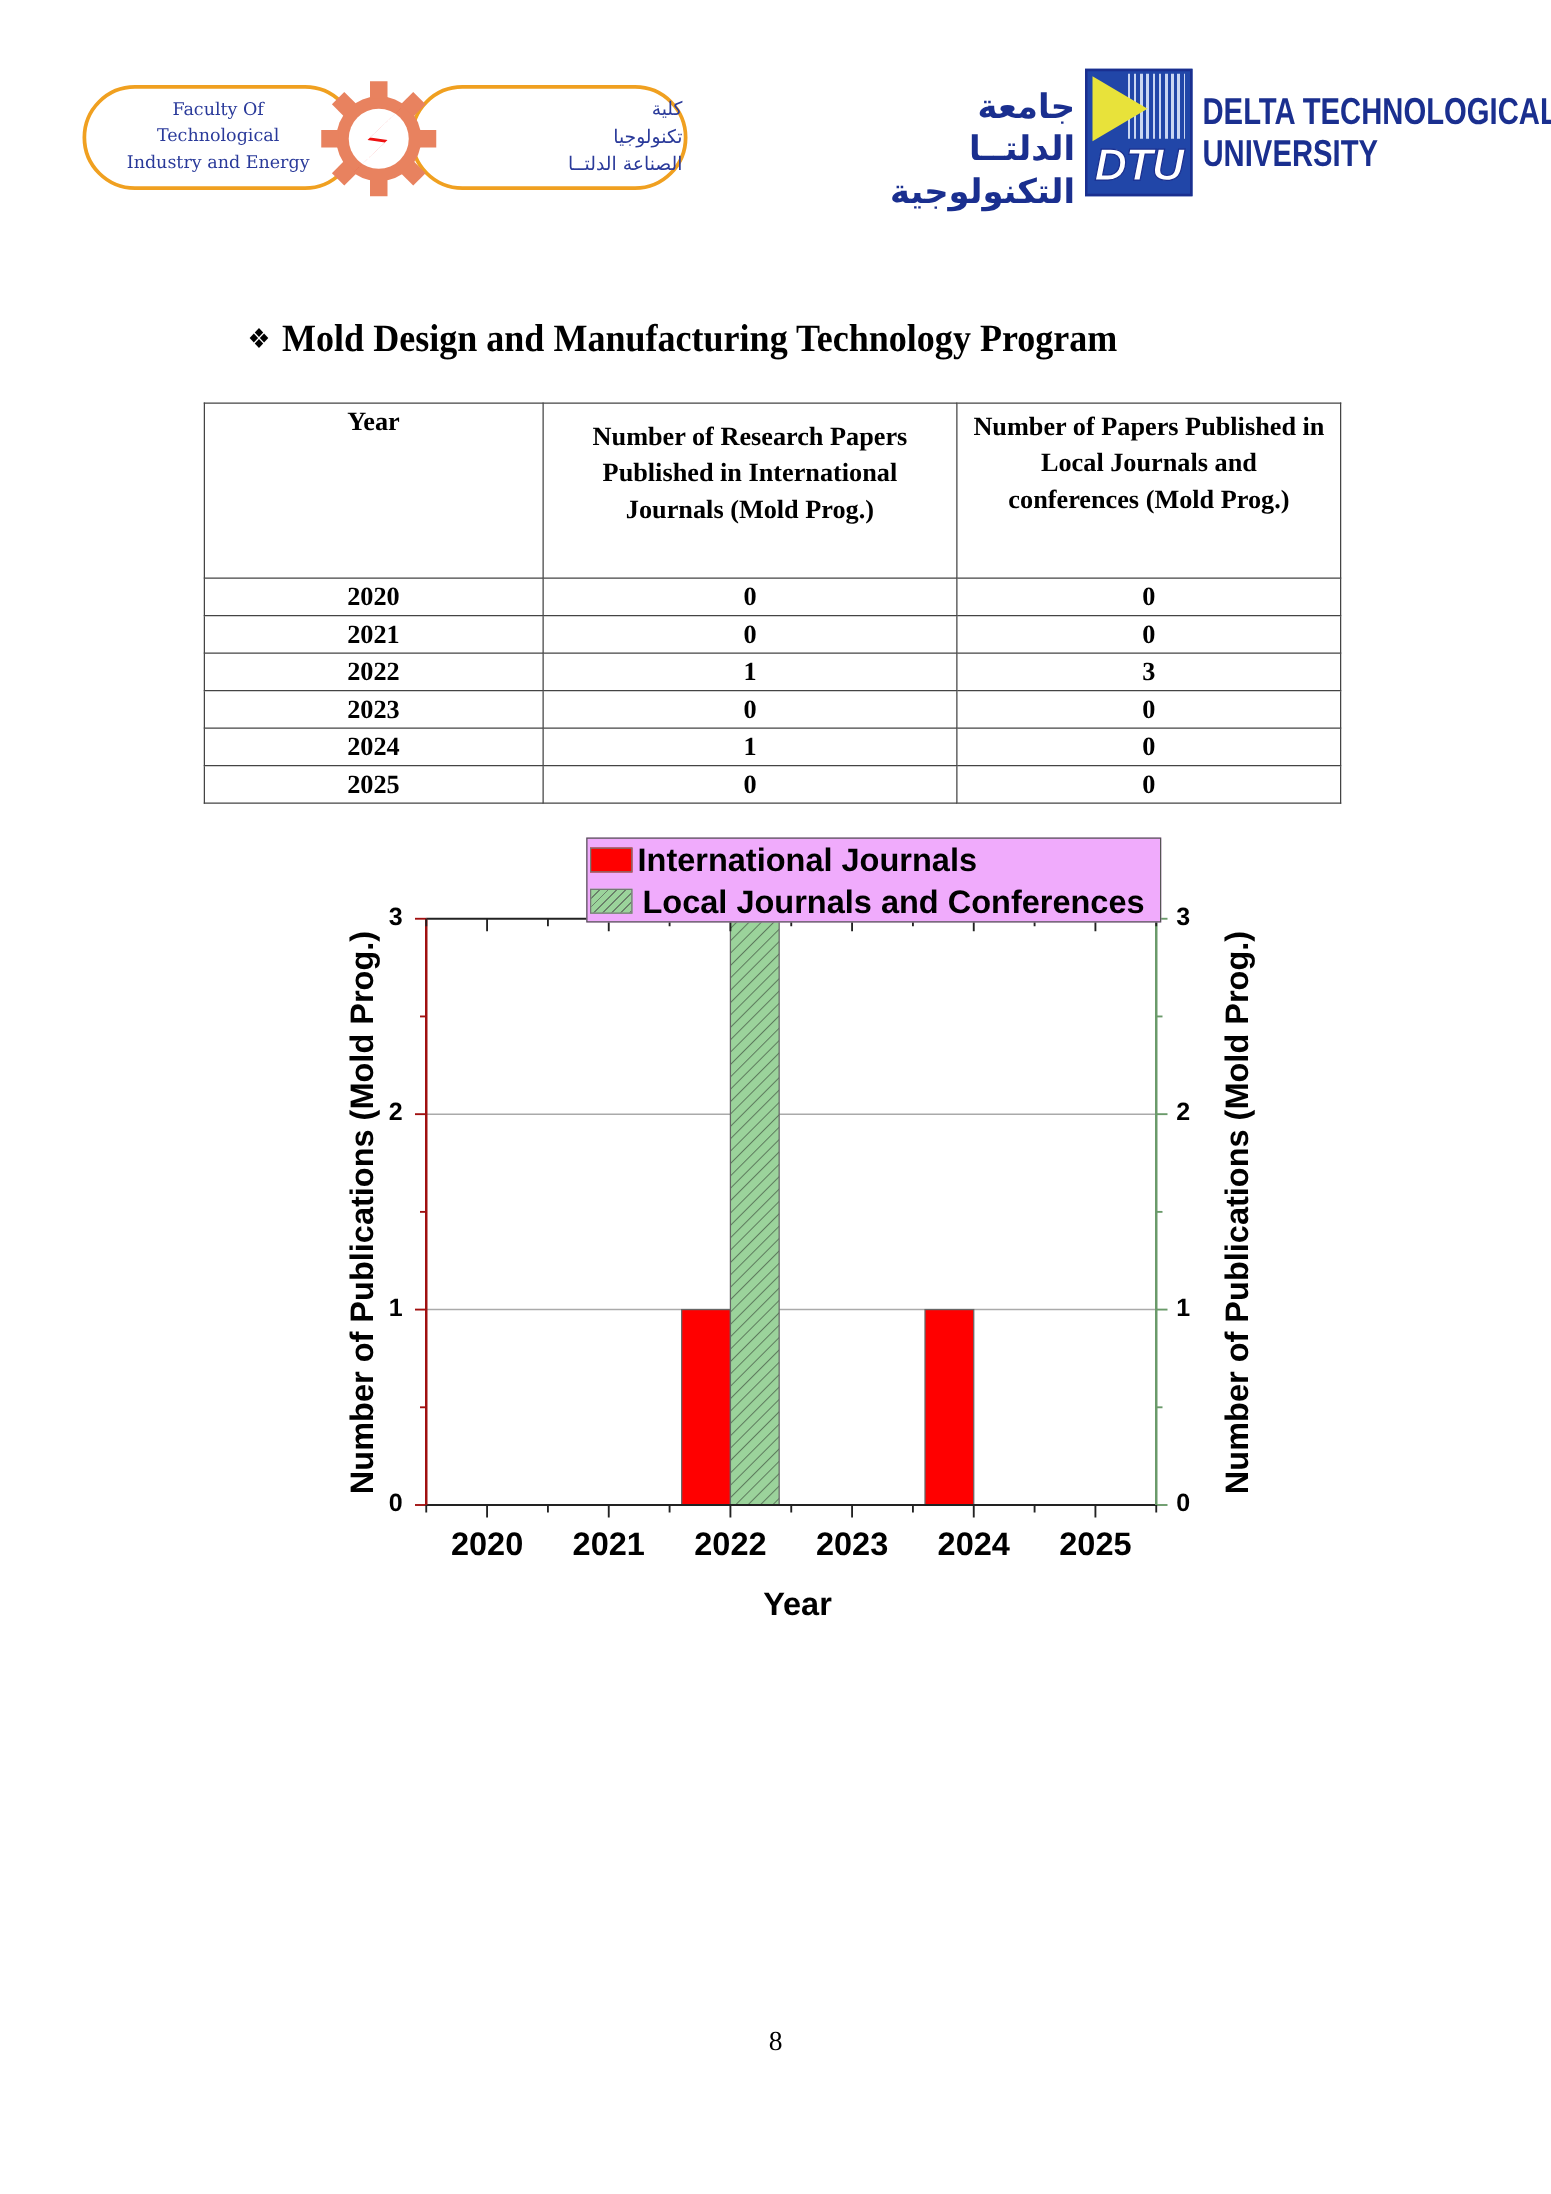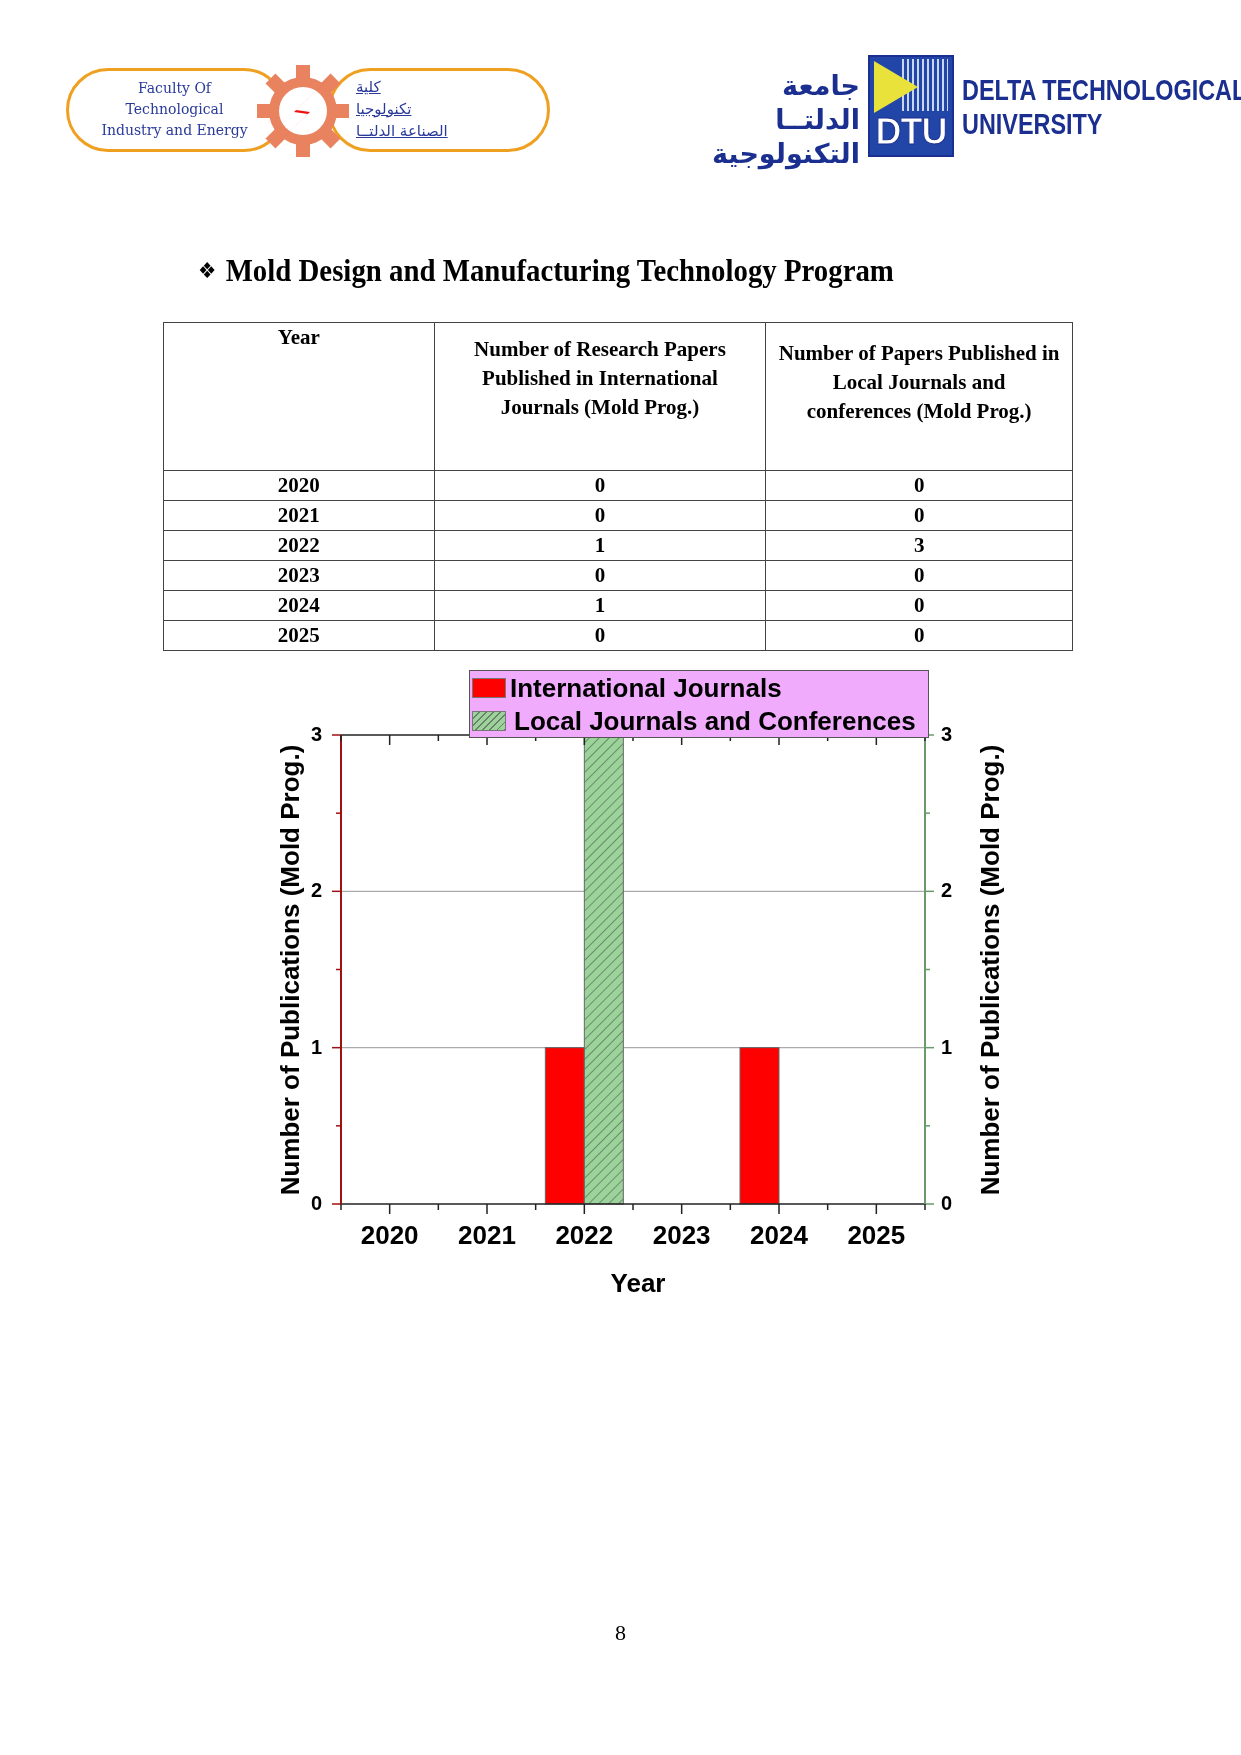--- a/index.html
+++ b/index.html
@@ -4,25 +4,25 @@
 <style>
   html,body{margin:0;padding:0;background:#fff;}
   body{width:1241px;height:1755px;position:relative;overflow:hidden;font-family:"Liberation Serif",serif;color:#000;}
   .abs{position:absolute;}
   
   .fac-logo{left:66px;top:68px;width:484px;height:86px;}
   .fac-pill{position:absolute;top:0;height:84px;border:3px solid #f0a020;border-radius:44px;box-sizing:border-box;}
   .fac-left{left:0;width:220px;}
   .fac-right{left:262px;width:222px;}
   .fac-en{position:absolute;left:6px;top:10px;width:205px;text-align:center;font-family:"DejaVu Serif",serif;font-size:14px;line-height:21px;color:#2a3a9a;}
-  .fac-ar{position:absolute;left:290px;top:8px;width:190px;text-align:left;font-family:"DejaVu Sans",sans-serif;font-size:15px;line-height:22px;color:#2a3a9a;direction:rtl;text-decoration:underline;}
+  .fac-ar{position:absolute;left:290px;top:8px;width:190px;text-align:right;font-family:"DejaVu Sans",sans-serif;font-size:15px;line-height:22px;color:#2a3a9a;direction:rtl;}
   .gear{position:absolute;left:182px;top:-4px;width:110px;height:94px;}
   .dtu-logo{left:700px;top:55px;width:490px;height:104px;}
   .dtu-ar{position:absolute;left:0;top:14px;width:160px;text-align:right;font-family:"DejaVu Sans",sans-serif;font-weight:bold;font-size:27px;line-height:34px;color:#1a2f8f;direction:rtl;}
-  .dtu-box{position:absolute;left:168px;top:0;width:86px;height:102px;background:#2146a8;border:2px solid #1a2f8f;box-sizing:border-box;overflow:hidden;}
+  .dtu-box{position:absolute;left:168px;top:0;width:86px;height:102px;background:#2146a8;border:2px solid #1a2f8f;box-sizing:border-box;overflow:hidden;font-style:italic;}
   .dtu-box .tri{position:absolute;left:4px;top:4px;width:0;height:0;border-top:26px solid transparent;border-bottom:26px solid transparent;border-left:44px solid #e8e23a;}
   .dtu-box .stripes{position:absolute;right:4px;top:2px;width:46px;height:52px;background:repeating-linear-gradient(90deg,#c9d6f2 0 2px,#2146a8 2px 5px);}
   .dtu-box .txt{position:absolute;left:0;bottom:2px;width:100%;text-align:center;font-family:"Liberation Sans",sans-serif;font-weight:bold;font-size:36px;letter-spacing:-1px;color:#fff;-webkit-text-stroke:1px #1a2f8f;}
   .dtu-en{position:absolute;left:262px;top:18px;font-family:"Liberation Sans",sans-serif;font-weight:bold;font-size:30px;line-height:34px;color:#1a2f8f;transform:scaleX(0.78);transform-origin:left top;white-space:nowrap;}
 
   .title{left:198px;top:253px;font-family:"Liberation Serif",serif;font-weight:bold;font-size:31px;white-space:nowrap;transform:scaleX(0.93);transform-origin:left top;}
   .title .bullet{font-family:"DejaVu Sans",sans-serif;font-size:22px;margin-right:10px;vertical-align:3px;}
 
   table.data{position:absolute;left:163px;top:322px;width:910px;border-collapse:collapse;font-family:"Liberation Serif",serif;font-weight:bold;font-size:21px;}
   table.data td,table.data th{border:1.5px solid #444;text-align:center;padding:0;line-height:29px;}
@@ -99,21 +99,21 @@
 <table class="data">
   <colgroup>
       <col style="width:271px">
       <col style="width:332px">
       <col style="width:307px">
     </colgroup>
   <tbody>
       <tr>
     <th>Year</th>
     <th style="padding:12px 14px;">Number of Research Papers Published in International Journals (Mold Prog.)</th>
-    <th style="padding:16px 12px;">Number of Papers Published in Local Journals and conferences (Mold Prog.)</th>
+    <th style="padding:4px 12px;">Number of Papers Published in Local Journals and conferences (Mold Prog.)</th>
   </tr>
   <tr>
     <td>2020</td>
     <td>0</td>
     <td>0</td>
   </tr>
   <tr>
     <td>2021</td>
     <td>0</td>
     <td>0</td>

